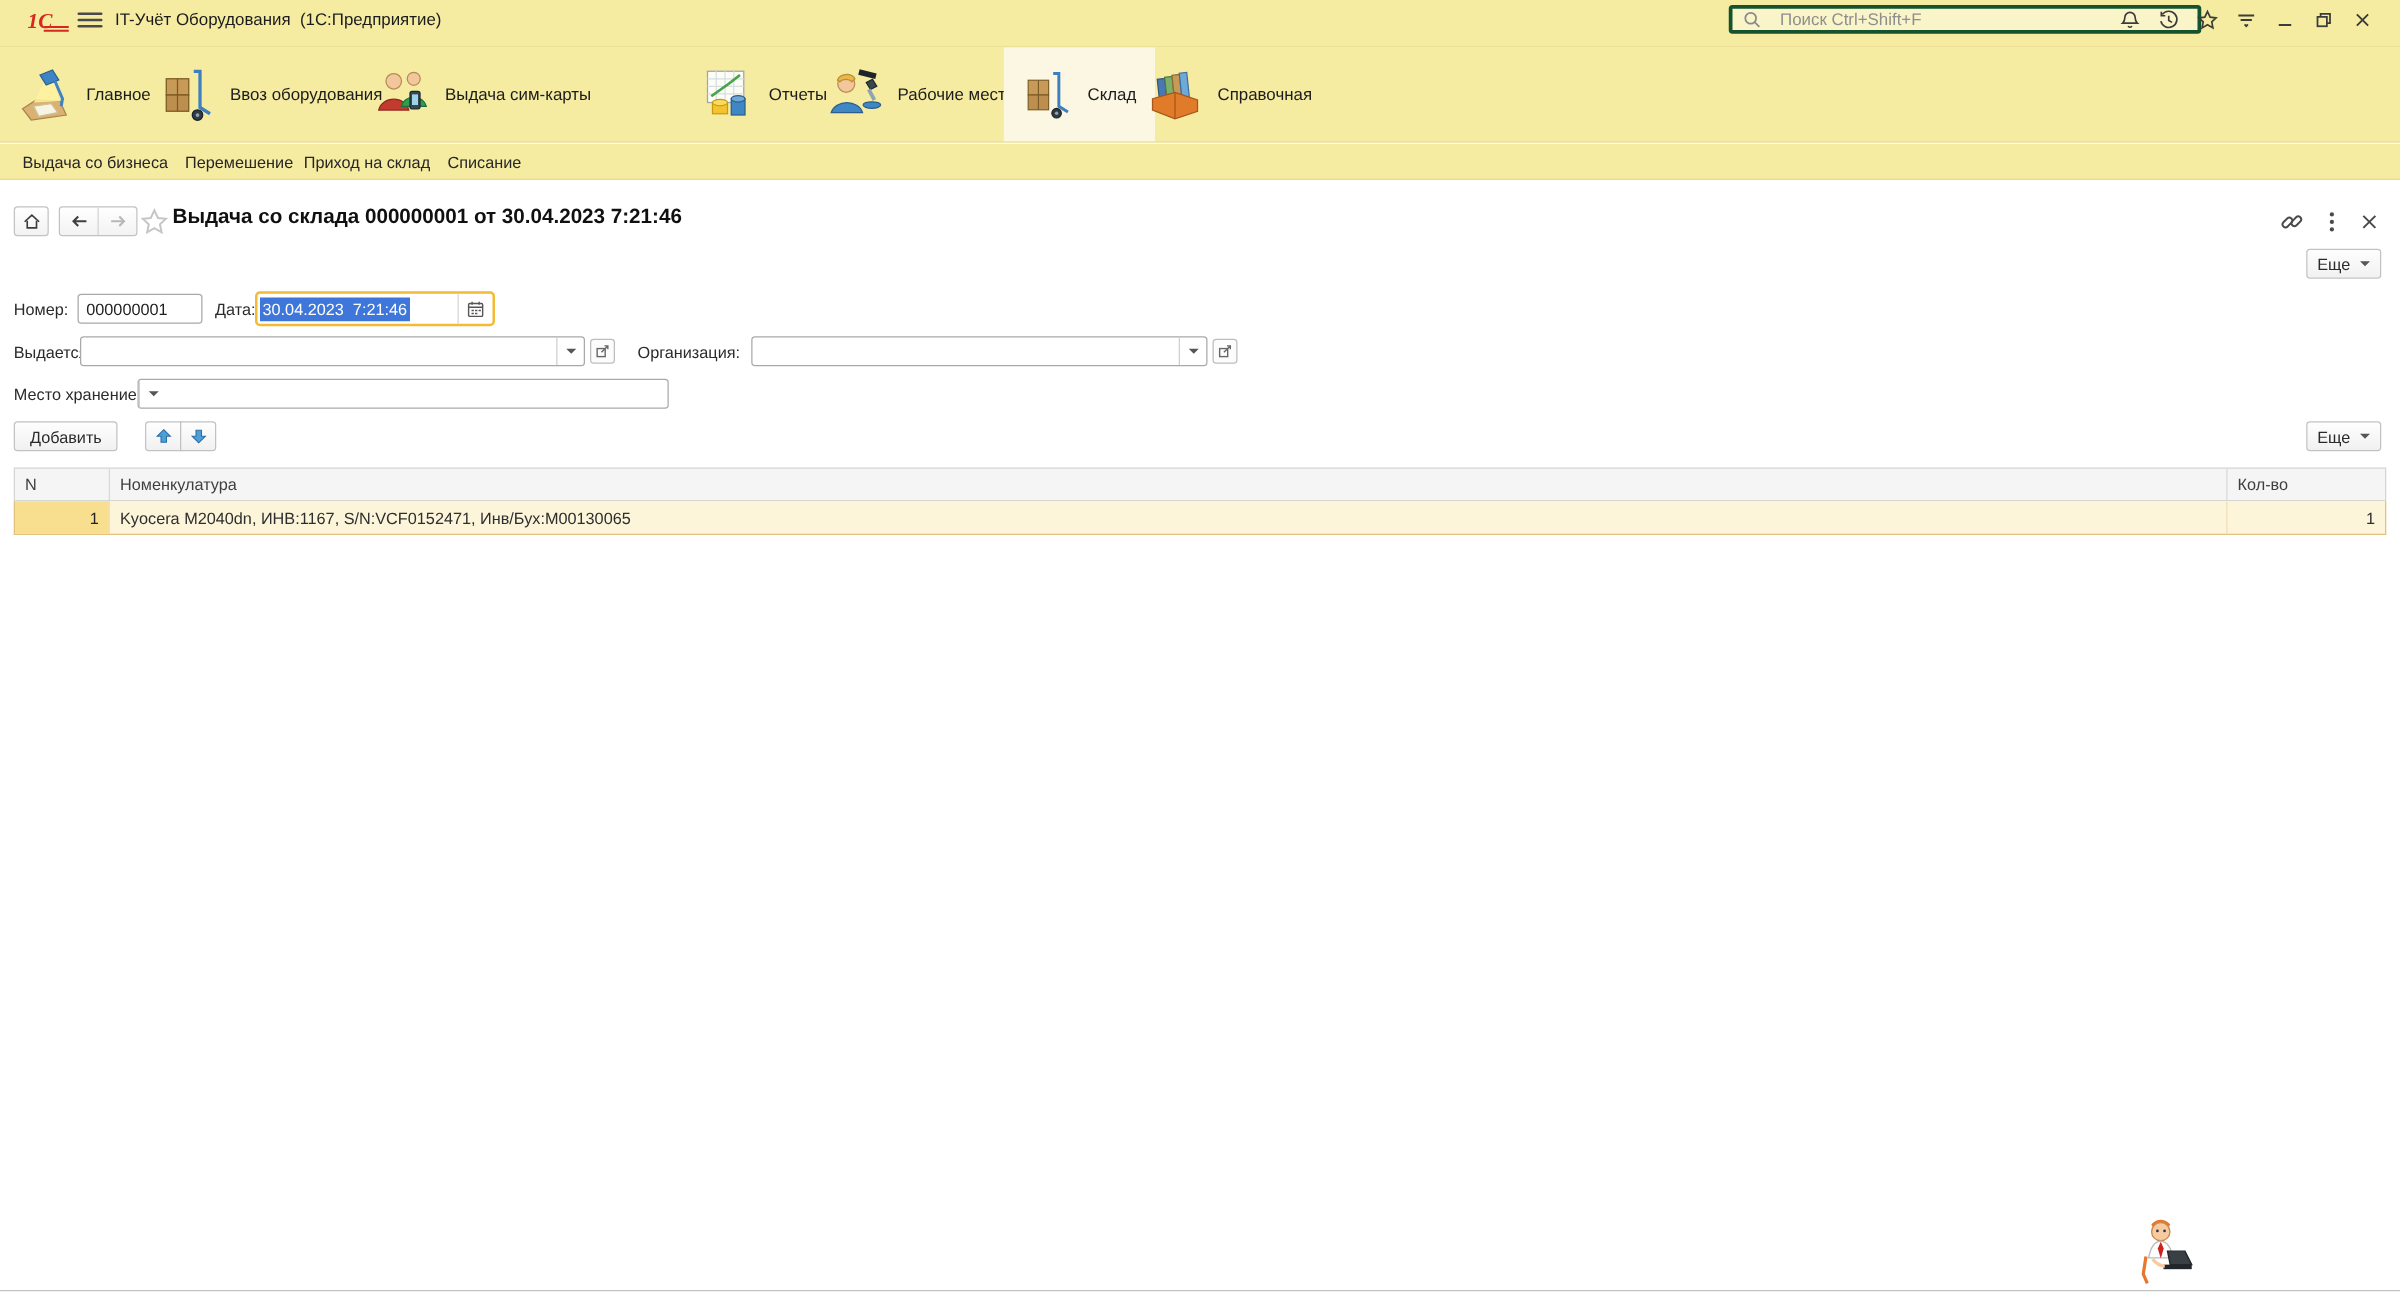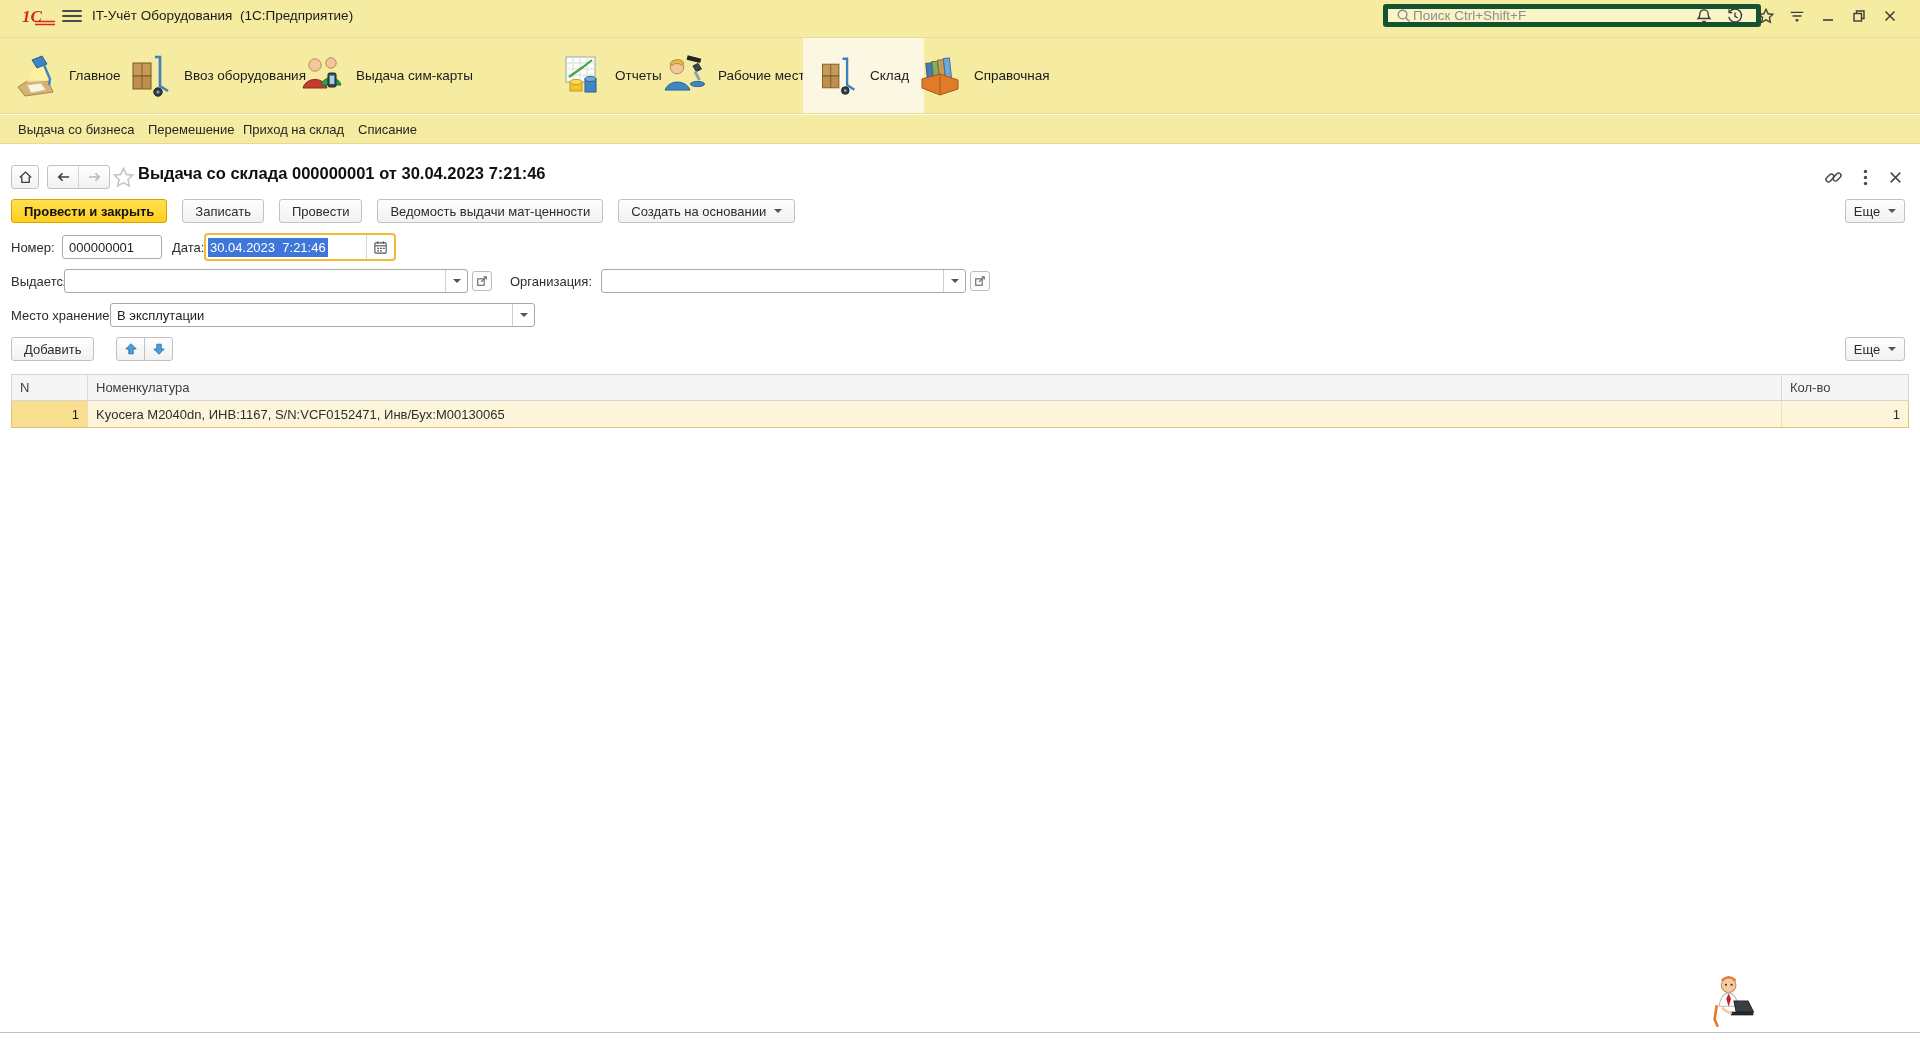--- a/index.html
+++ b/index.html
@@ -5,21 +5,21 @@
   * { margin:0; padding:0; box-sizing:border-box; }
   html,body { width:1920px; height:1040px; background:#fff; font-family:"Liberation Sans", sans-serif; overflow:hidden; }
   #app { position:relative; width:1920px; height:788px; background:#fff; }
 
   
   .titlebar { position:absolute; left:0; top:0; width:1920px; height:38px; background:#F5EBA1; border-bottom:1px solid #EADC95; }
   .logo1c { position:absolute; left:22px; top:7px; width:36px; height:20px; }
   .burger { position:absolute; left:62px; top:8px; width:20px; height:16px; display:flex; flex-direction:column; justify-content:space-between; padding:2px 0; cursor:pointer; }
   .burger i { display:block; height:2px; background:#4A4A4A; border-radius:1px; }
   .app-title { position:absolute; left:92px; top:8px; font-size:13.5px; color:#1C1C1C; white-space:pre; }
-  .searchbox { position:absolute; left:1383px; top:4px; width:378px; height:23px; background:#FAF4C9; border:5px solid #14532d; border-radius:3px; display:flex; align-items:center; gap:2px; padding:0 8px; }
+  .searchbox { position:absolute; left:1383px; top:4px; width:378px; height:23px; background:#FAF4C9; border:3px solid #14532d; border-radius:3px; display:flex; align-items:center; gap:15px; padding:0 8px; }
   .searchbox .ph { font-size:13.5px; color:#8E8E8E; }
   .win-icons { position:absolute; left:1688px; top:2px; height:28px; display:flex; align-items:center; }
   .wbtn { width:31px; height:26px; display:flex; align-items:center; justify-content:center; cursor:pointer; }
 
   
   .ribbon { position:absolute; left:0; top:38px; width:1920px; height:76px; background:#F5EBA1; border-bottom:1px solid #EADC95; }
   .rtab { position:absolute; top:0; height:100%; display:flex; align-items:center; gap:12px; font-size:13.5px; color:#1C1C1C; cursor:pointer; white-space:nowrap; }
   .rtab.active { background:#FBF7E2; padding:0 15px; }
   .rtab svg { display:block; }
 
@@ -286,30 +286,20 @@
         <circle cx="2.5" cy="8.5" r="1.7" fill="#4A4A4A"></circle>
         <circle cx="2.5" cy="14.5" r="1.7" fill="#4A4A4A"></circle>
       </svg>
   </div>
   <div class="hdr-ico" style="left:1884px">
     <svg width="15" height="15" viewBox="0 0 14 14" stroke="#4A4A4A" stroke-width="1.5">
         <path d="M2.5 2.5 L11.5 11.5 M11.5 2.5 L2.5 11.5"></path>
       </svg>
   </div>
 
-  <div class="toolbar">
-    <div class="btn btn-primary">Провести и закрыть</div>
-    <div class="btn">Записать</div>
-    <div class="btn">Провести</div>
-    <div class="btn">Ведомость выдачи мат-ценности</div>
-    <div class="btn">
-      <span>Создать на основании</span>
-      <span class="caret"></span>
-    </div>
-  </div>
   <div class="btn btn-more1">
     <span>Еще</span>
     <span class="caret"></span>
   </div>
 
   <div class="lbl" style="left:11px;top:240px">Номер:</div>
   <div class="inp" style="left:62px;top:235px;width:100px;height:24px">000000001</div>
 
   <div class="lbl" style="left:172px;top:240px">Дата:</div>
   <div class="date-group">
@@ -350,21 +340,20 @@
   </div>
   <div class="open-btn" style="left:970px;top:271px">
     <svg width="12" height="12" viewBox="0 0 14 14" fill="none" stroke="#666" stroke-width="1.3">
       <rect x="2" y="4.5" width="7.5" height="7.5"></rect>
         <path d="M6 8 L12 2 M8.8 2 H12 V5.2"></path>
     </svg>
   </div>
 
   <div class="lbl" style="left:11px;top:308px">Место хранение:</div>
   <div class="combo" style="left:110px;top:303px;width:425px">
-    <div class="val">В эксплутации</div>
     <div class="arrow">
         <span class="caret" style="margin:4px 0 0 0"></span>
       </div>
   </div>
 
   <div class="btn" style="position:absolute;left:11px;top:337px">Добавить</div>
   <div class="ud-group">
     <div class="ud">
       <svg width="14" height="14" viewBox="0 0 16 16">
           <path d="M8 2 L14 8 H10.5 V13.5 H5.5 V8 H2 Z" fill="#4D9FD8" stroke="#2C6FA8"></path>

